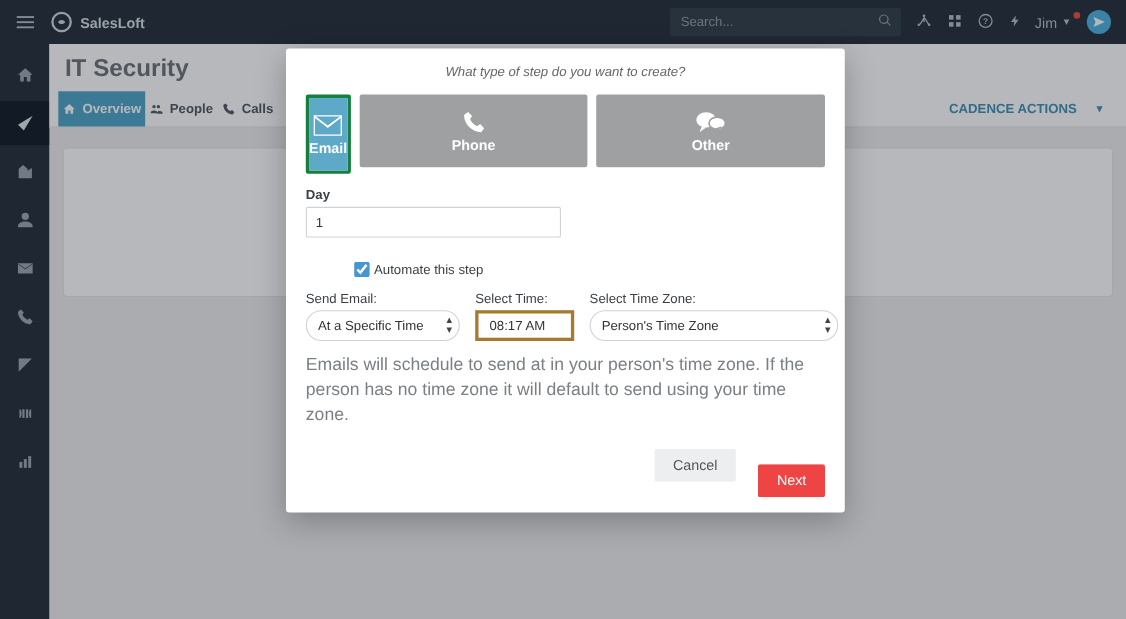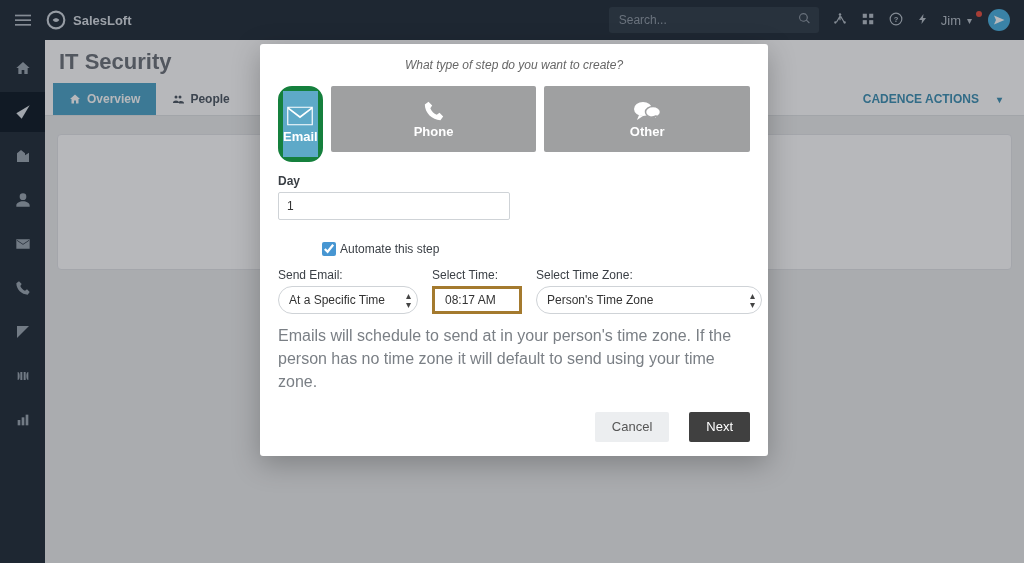--- a/index.html
+++ b/index.html
@@ -61,21 +61,21 @@
       justify-content: space-between;
       padding: 0 14px 0 8px;
       height: 76px;
       flex-direction: column;
       align-items: stretch;
     }
     .ph-row1 { height: 44px; display: flex; align-items: center; padding-left: 6px; }
     .ph-row1 h1 { font-size: 22px; font-weight: 600; color: #6b7078; text-align: center; }
     .ph-row2 { height: 32px; display: flex; align-items: stretch; }
     .tabs { display: flex; }
-    .tab { display: flex; align-items: center; gap: 6px; padding: 0 16px; color: #4a5560; font-weight: 600; font-size: 12px; cursor: pointer; justify-content: center; }
+    .tab { display: flex; align-items: center; gap: 6px; padding: 0 4px; color: #4a5560; font-weight: 600; font-size: 12px; cursor: pointer; justify-content: center; }
     .tab.active { background: #4aa3c7; color: #fff; }
     .tab svg { width: 12px; height: 12px; }
     .ph-row2 .grow { flex: 1; }
     .cadence-actions { color: #3b8fb3; font-weight: 700; font-size: 12px; display: flex; align-items: center; gap: 18px; cursor: pointer; padding-right: 8px; }
     .cadence-actions .caret { font-size: 10px; }
     .panel {
       margin: 18px 12px 0 12px;
       background: #fff;
       border: 1px solid #e3e5e8;
       border-radius: 4px;
@@ -109,21 +109,21 @@
 
     .step-types { display: flex; gap: 8px; }
     .step-card {
       flex: 1; height: 66px; background: #9fa0a1; color: #fff;
       display: flex; flex-direction: column; align-items: center; justify-content: center;
       gap: 2px; border-radius: 2px; cursor: pointer;
     }
     .step-card .lbl { font-size: 13px; font-weight: 600; }
     .step-card svg { width: 28px; height: 22px; }
     .step-card.selected { background: #5ea9c8; }
-    .sel-ring { border: 5px solid #15803d; border-radius: 14px; padding: 0; }
+    .sel-ring { border: 3px solid #15803d; border-radius: 2px; padding: 0; }
     .sel-ring .step-card { border-radius: 0; }
 
     .field-label { font-size: 12px; color: #3a3f45; font-weight: 600; margin: 12px 0 4px; }
     .day-input {
       width: 232px; height: 28px; border: 1px solid #cfd3d7; border-radius: 2px;
       padding: 0 8px; font-size: 12px; color: #333;
     }
 
     .automate { display: flex; align-items: center; gap: 4px; margin-top: 22px; padding-left: 44px; }
     .automate input { accent-color: #4796d2; width: 14px; height: 14px; }
@@ -148,21 +148,21 @@
     .tz { min-width: 226px; }
 
     .helper { font-size: 16px; color: #7a7f85; margin-top: 10px; line-height: 1.45; }
 
     .modal-foot {
       display: flex; justify-content: flex-end; gap: 20px;
       padding: 12px 18px 14px;
     }
     .btn { height: 30px; padding: 0 16px; border-radius: 2px; font-size: 13px; border: 1px solid transparent; cursor: pointer; }
     .btn-cancel { background: #eceef0; color: #555; }
-    .btn-next { background: #404040; color: #fff; }
+    .btn-next { background: #ef4444; color: #fff; margin-top: 14px; }
   </style>
 </head>
 <body>
 
 <div class="topbar">
   <div class="hamburger">
     <svg viewBox="0 0 24 24" width="16" height="16" fill="#b6bfc8">
         <rect y="4" width="24" height="2.5"></rect>
         <rect y="11" width="24" height="2.5"></rect>
         <rect y="18" width="24" height="2.5"></rect>

